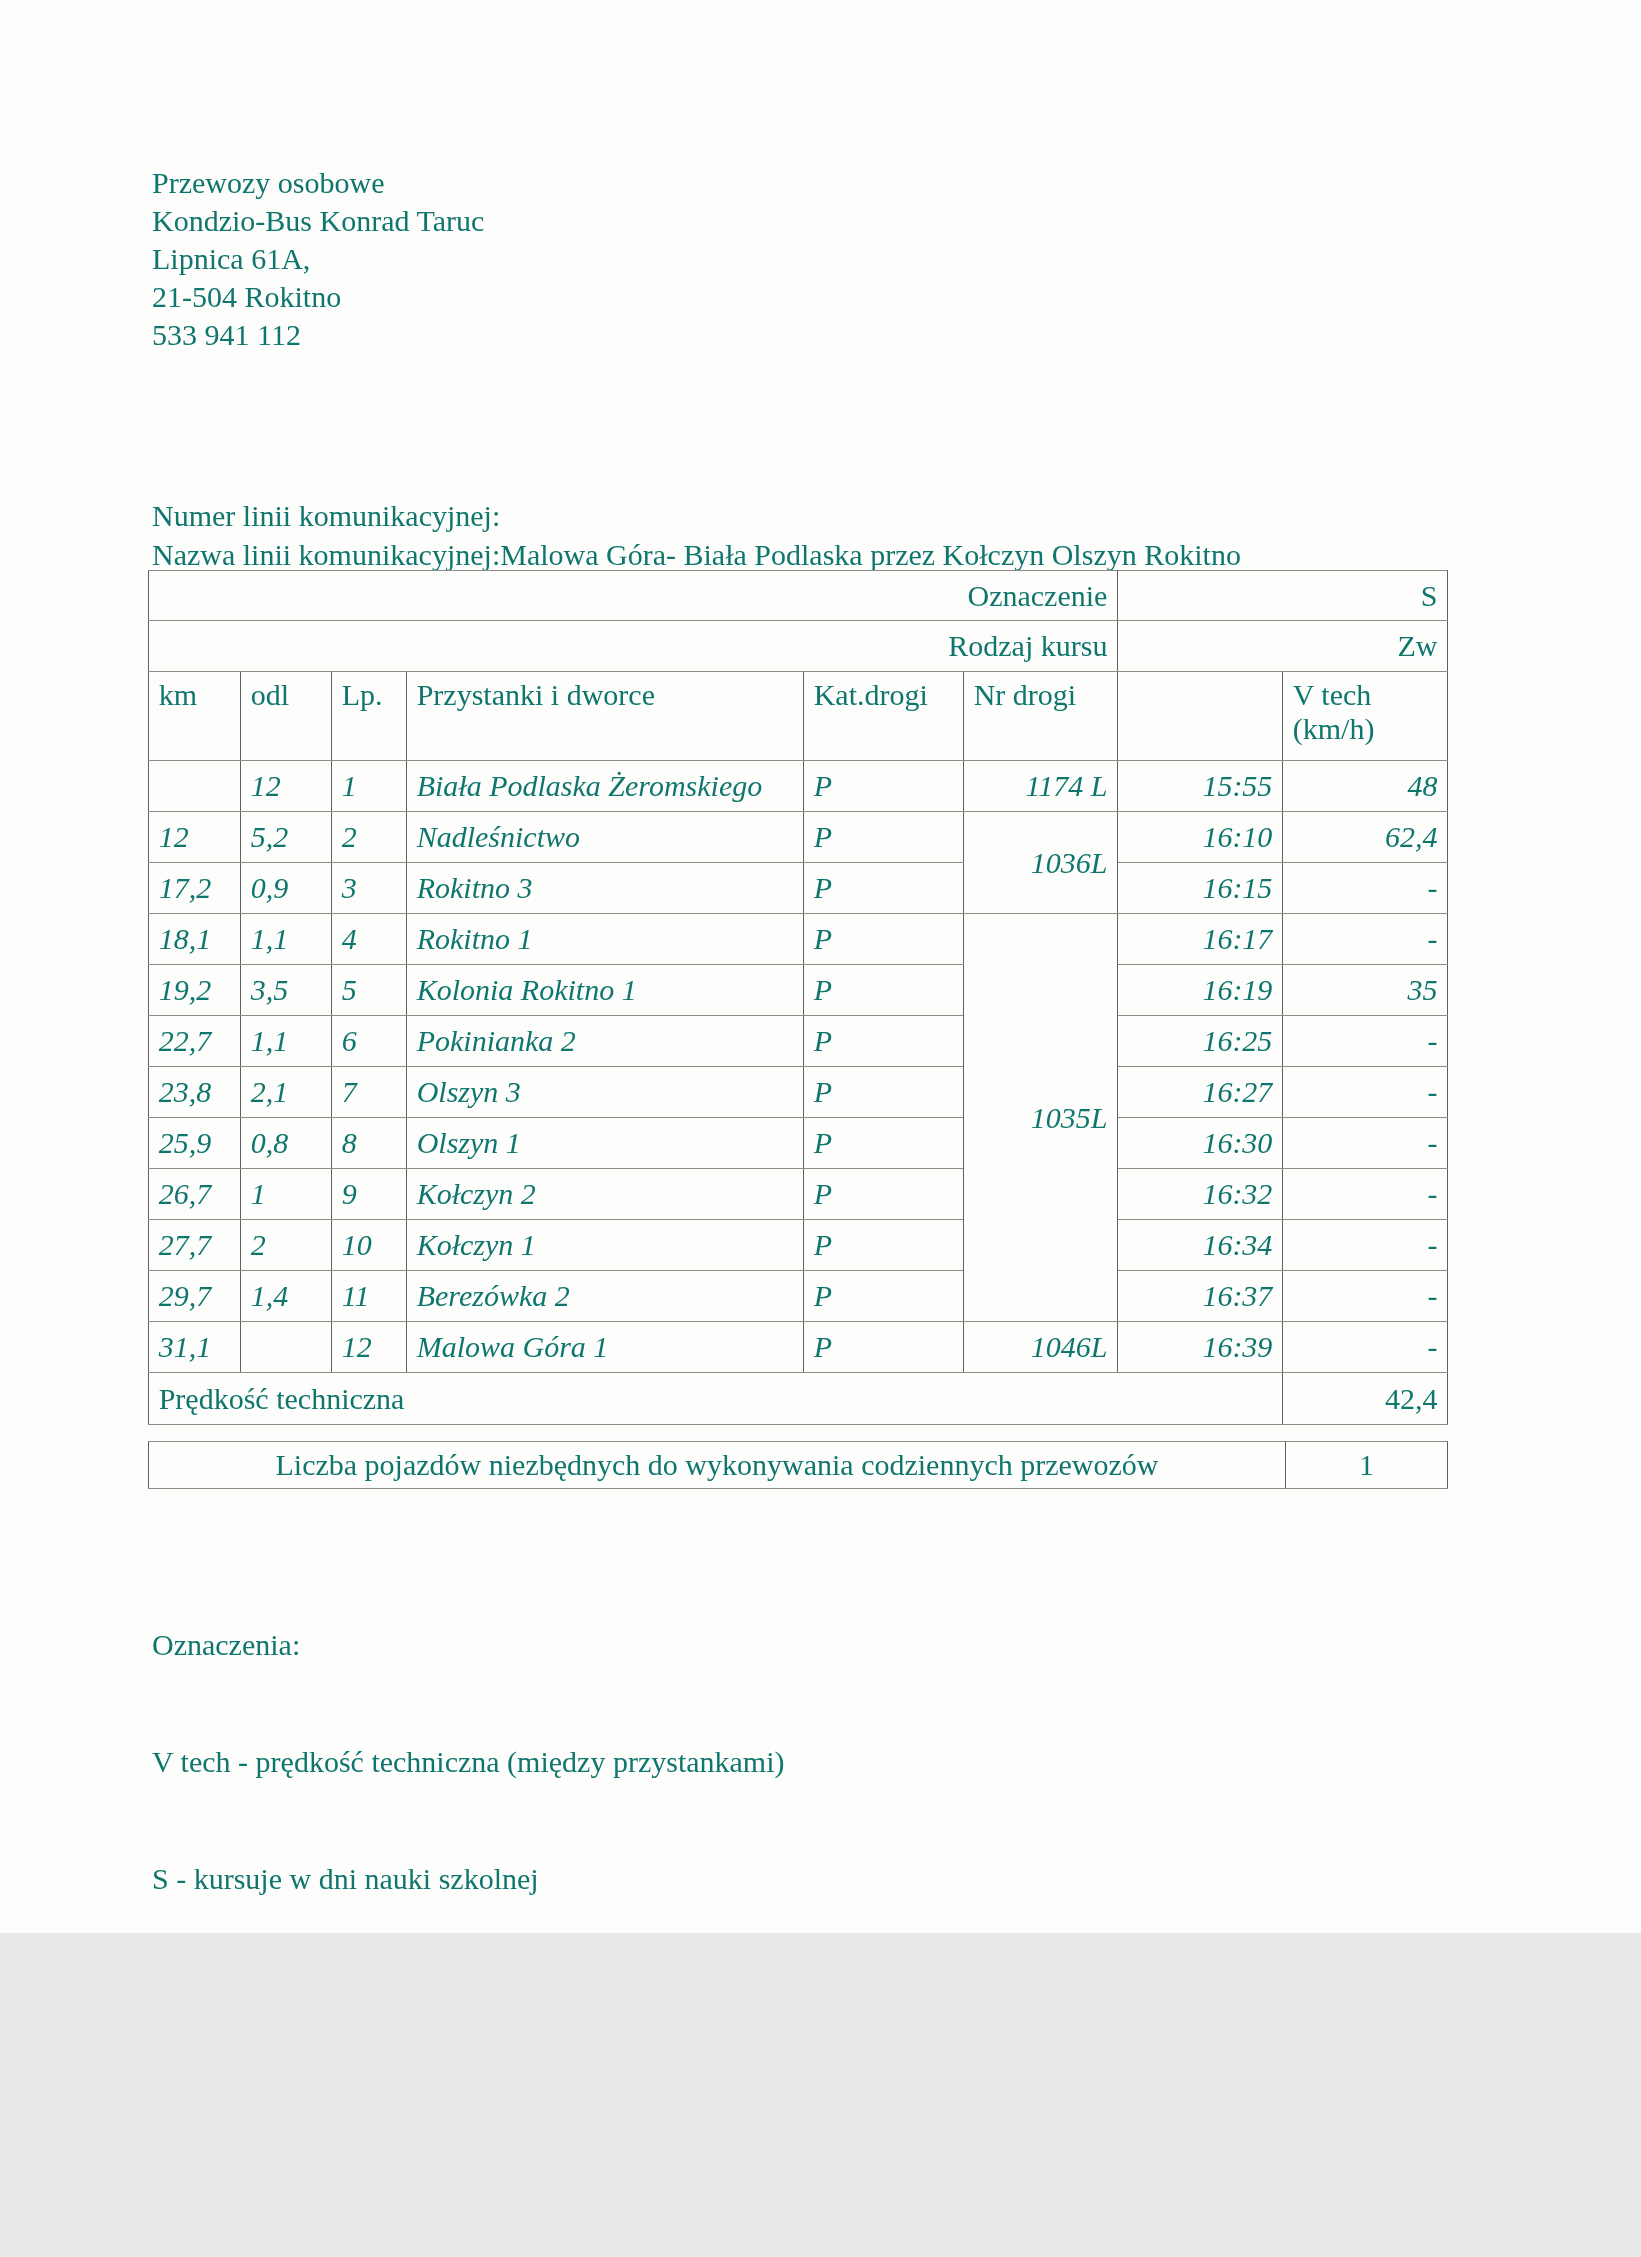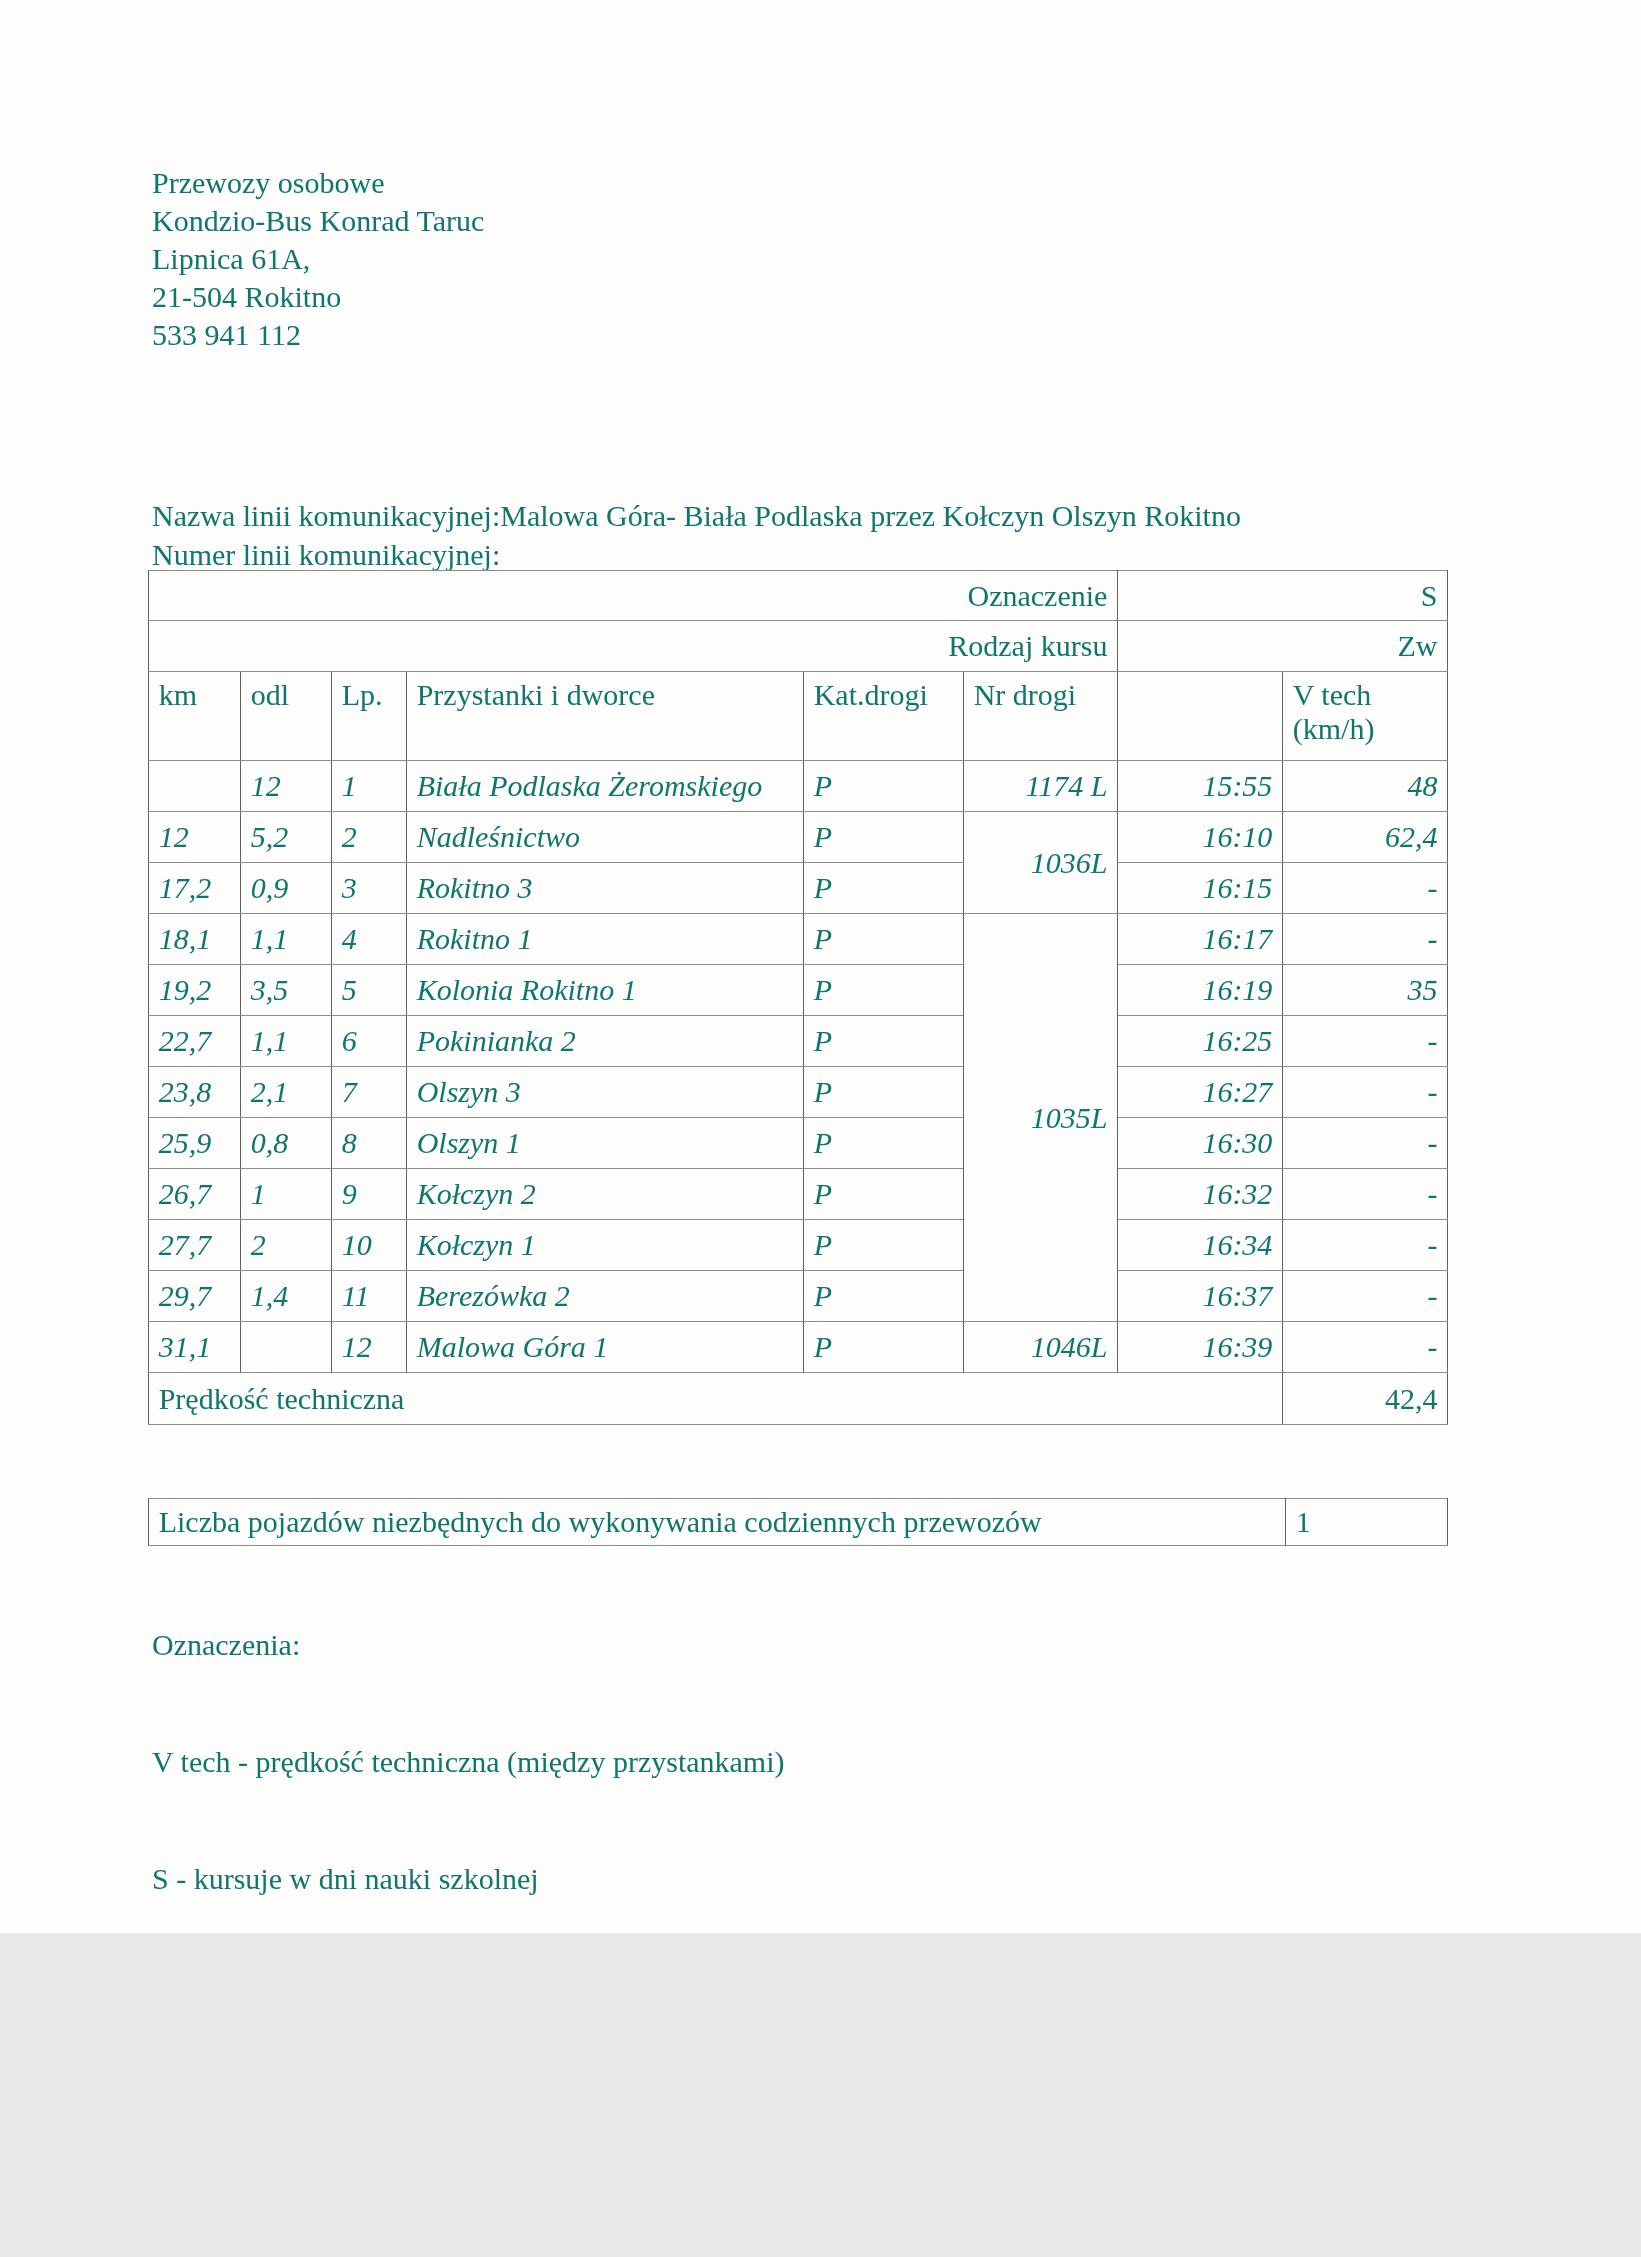--- a/index.html
+++ b/index.html
@@ -40,21 +40,21 @@
   }
   tr.hrow1 { height: 50px; }
   tr.hrow2 { height: 51px; border-radius: 11px; }
   tr.colhead { height: 89px; margin-top: 12px; }
   tr.colhead td { vertical-align: top; padding-top: 5.8px; }
   tr.drow { height: 51px; font-style: italic; }
   tr.sumrow { height: 52px; }
   .center { text-align: right; }
   table.manager { top: 1433px; }
   table.manager td { height: 58px; }
-  table.vehicles { top: 1498px; }
+  table.vehicles { top: 1441px; text-align: center; }
   table.vehicles td { height: 42px; }
   .legend {
     position: absolute; left: 152px; top: 1547px;
     font-size: 30px; line-height: 39px;
     white-space: pre-wrap;
   }
 </style>
 </head>
 <body>
 
@@ -62,22 +62,22 @@
 
   <div class="address">
     <div>Przewozy osobowe</div>
     <div>Kondzio-Bus Konrad Taruc</div>
     <div>Lipnica 61A,</div>
     <div>21-504 Rokitno</div>
     <div>533 941 112</div>
   </div>
 
   <div class="lineinfo">
+    <div>Numer linii komunikacyjnej:</div>
     <div>Nazwa linii komunikacyjnej:Malowa Góra- Biała Podlaska przez Kołczyn Olszyn Rokitno</div>
-    <div>Numer linii komunikacyjnej:</div>
   </div>
 
   <table class="grid main">
     <colgroup>
       <col style="width:92px">
         <col style="width:91px">
         <col style="width:75px">
         <col style="width:397px">
       <col style="width:160px">
         <col style="width:154px">

